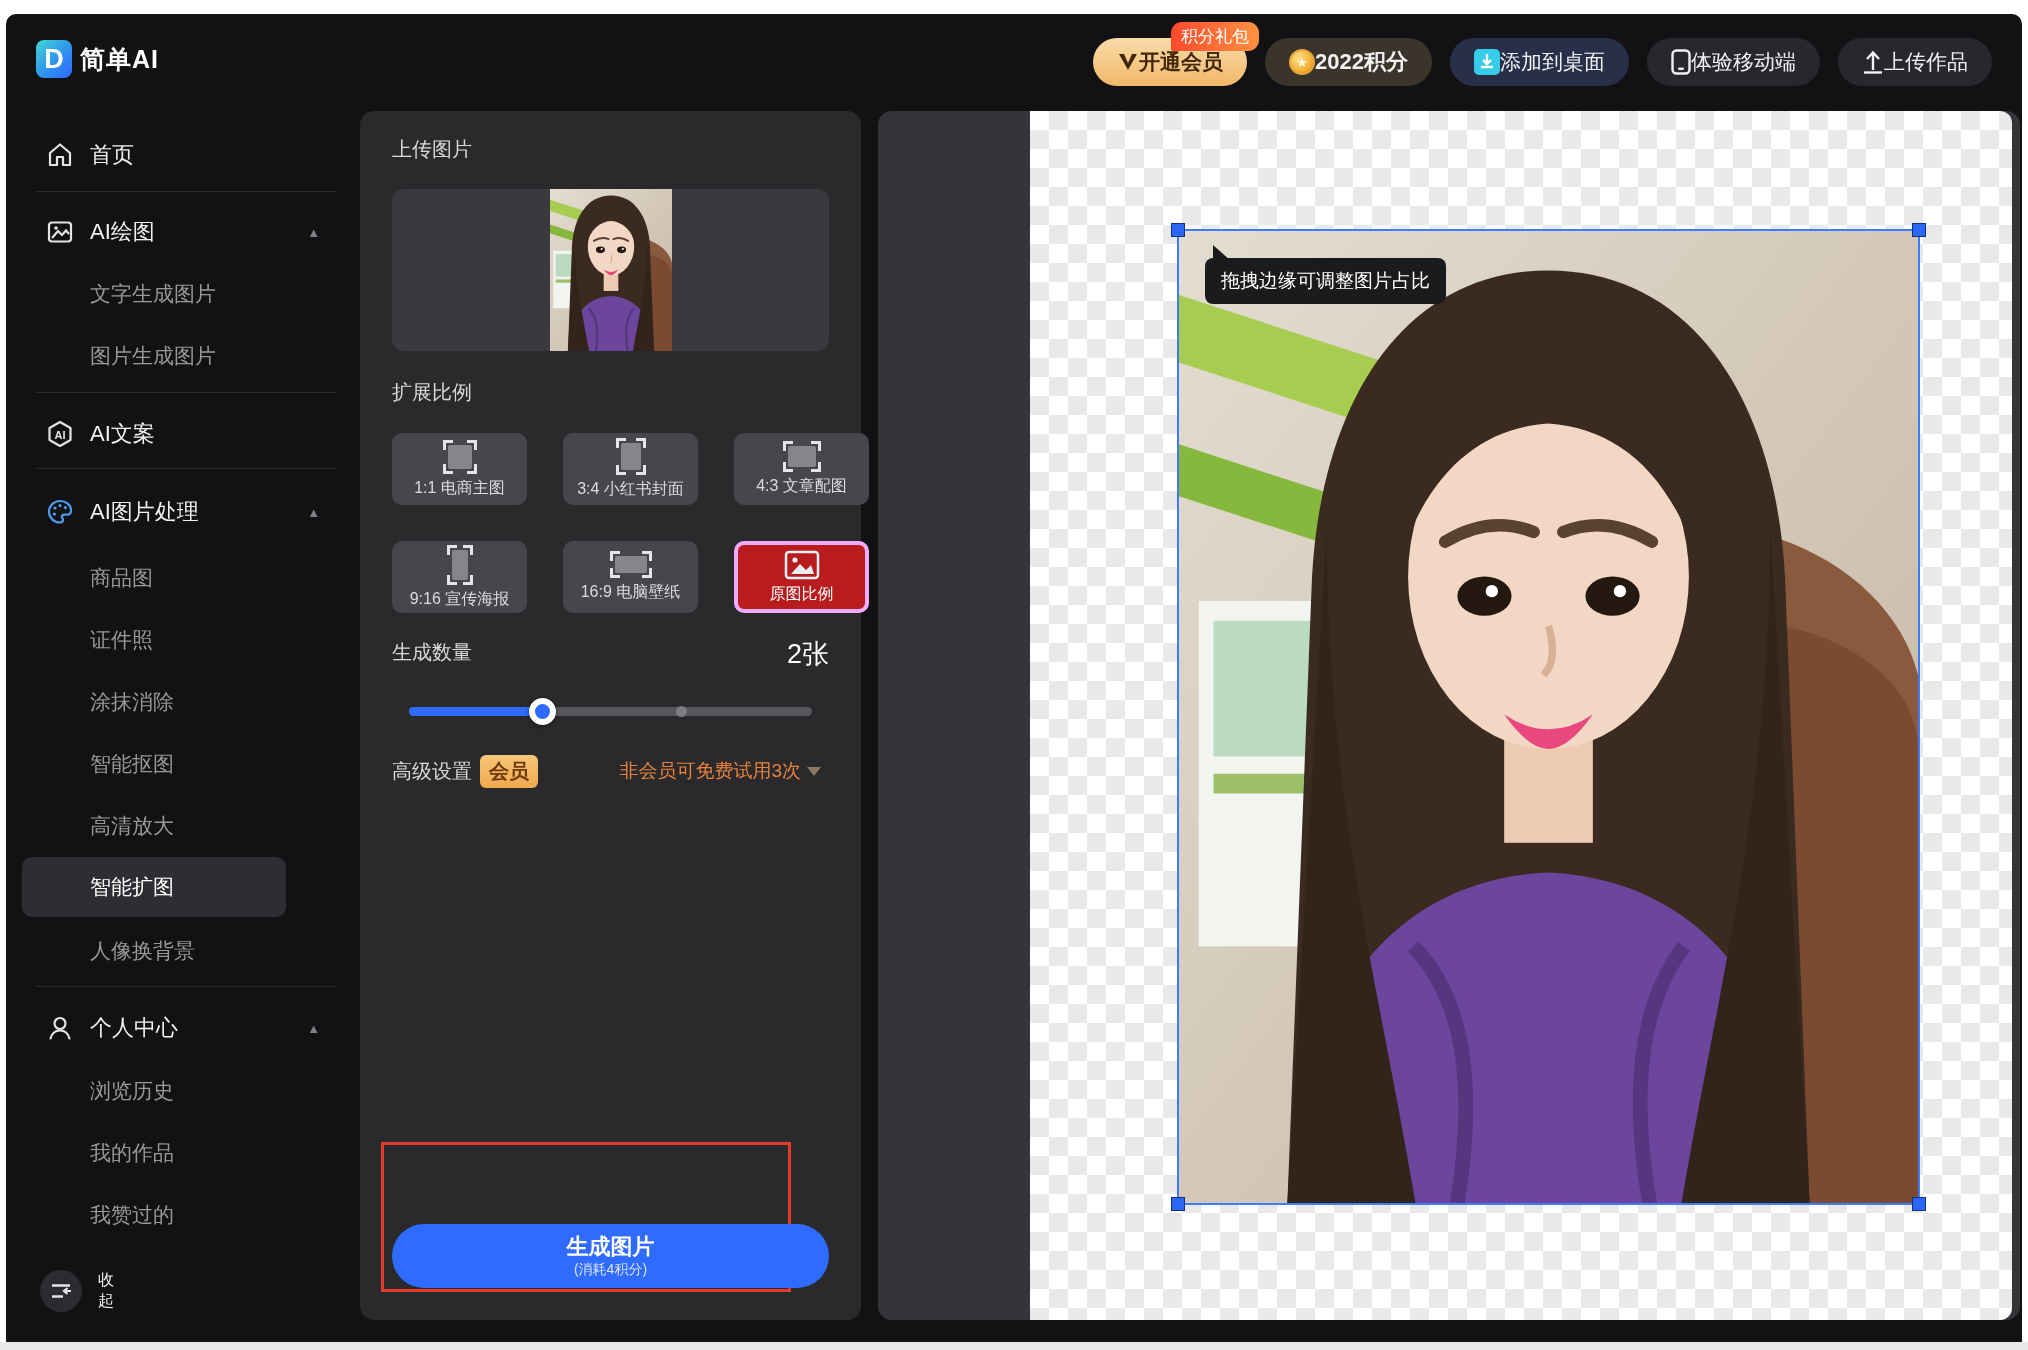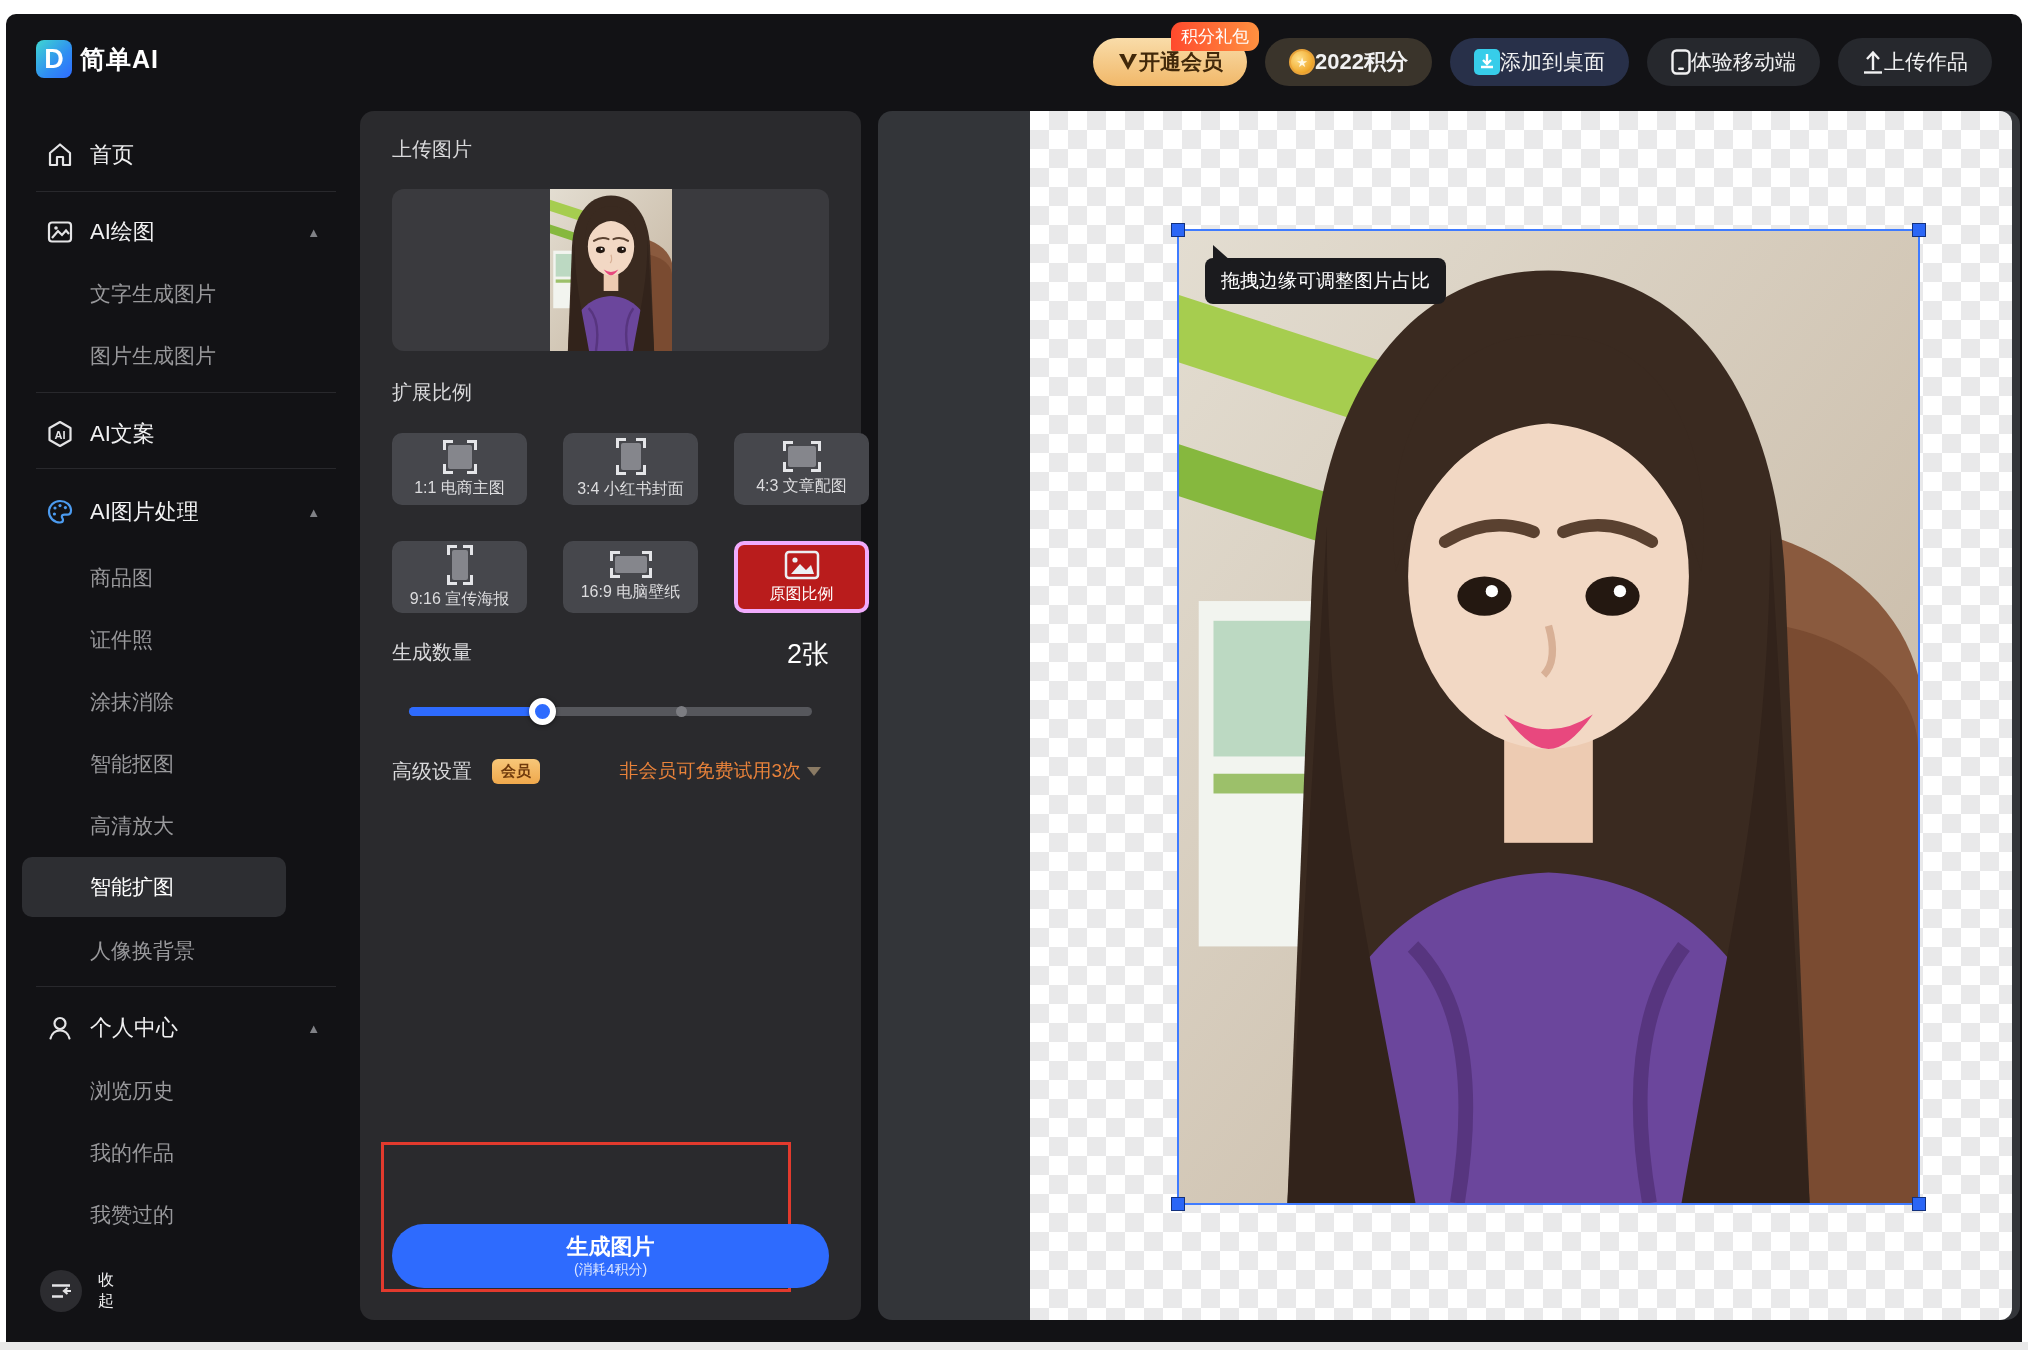--- a/index.html
+++ b/index.html
@@ -73,21 +73,21 @@
   .r916 .shape { width:16px; height:30px; }
   .r169 .shape { width:32px; height:17px; }
   .count-value { position:absolute; right:32px; color:#fff; font-size:27px; }
   .slider { position:absolute; left:49px; top:586px; width:403px; height:28px; cursor:pointer; }
   .slider .track { position:absolute; top:10px; left:0; right:0; height:9px; border-radius:5px; background:#56575c; }
   .slider .fill { position:absolute; top:10px; left:0; width:33.3%; height:9px; border-radius:5px; background:#2e6bfe; }
   .slider .stopdot { position:absolute; top:9px; left:66.3%; width:11px; height:11px; border-radius:50%; background:#7c7d82; }
   .slider .thumb { position:absolute; top:1px; left:calc(33.3% - 14px); width:27px; height:27px; border-radius:50%;
     background:#2e6bfe; border:6px solid #fff; box-shadow:0 1px 4px rgba(0,0,0,.5); }
   .adv-row { position:absolute; left:32px; right:40px; top:644px; height:32px; display:flex; align-items:center;text-align:center; }
-  .member-badge { margin-left:20px; background:linear-gradient(180deg,#f7c779,#efa84c); color:#6f3a0c; font-size:15px;
+  .member-badge { margin-left:8px; background:linear-gradient(180deg,#f7c779,#efa84c); color:#6f3a0c; font-size:20px;
     font-weight:bold; border-radius:6px; padding:3px 9px; }
   .trial { margin-left:auto; color:#e8823a; font-size:19px; display:flex; align-items:center; gap:6px; cursor:pointer; }
   .trial .tri { width:0; height:0; border-left:7px solid transparent; border-right:7px solid transparent; border-top:9px solid #8a7a64; }
   .annotate-rect { position:absolute; left:21px; top:1031px; width:410px; height:150px; border:3px solid #e23a2d; }
   .gen-btn { position:absolute; left:32px; top:1113px; width:437px; height:64px; border:none; border-radius:32px;
     background:#2e6bfe; color:#fff; cursor:pointer; display:flex; flex-direction:column; align-items:center;
     justify-content:center; line-height:1.2; font-family:inherit; }
   .gen-main { font-size:22px; font-weight:bold; }
   .gen-sub { font-size:14px; color:#d9e4ff; }
 

